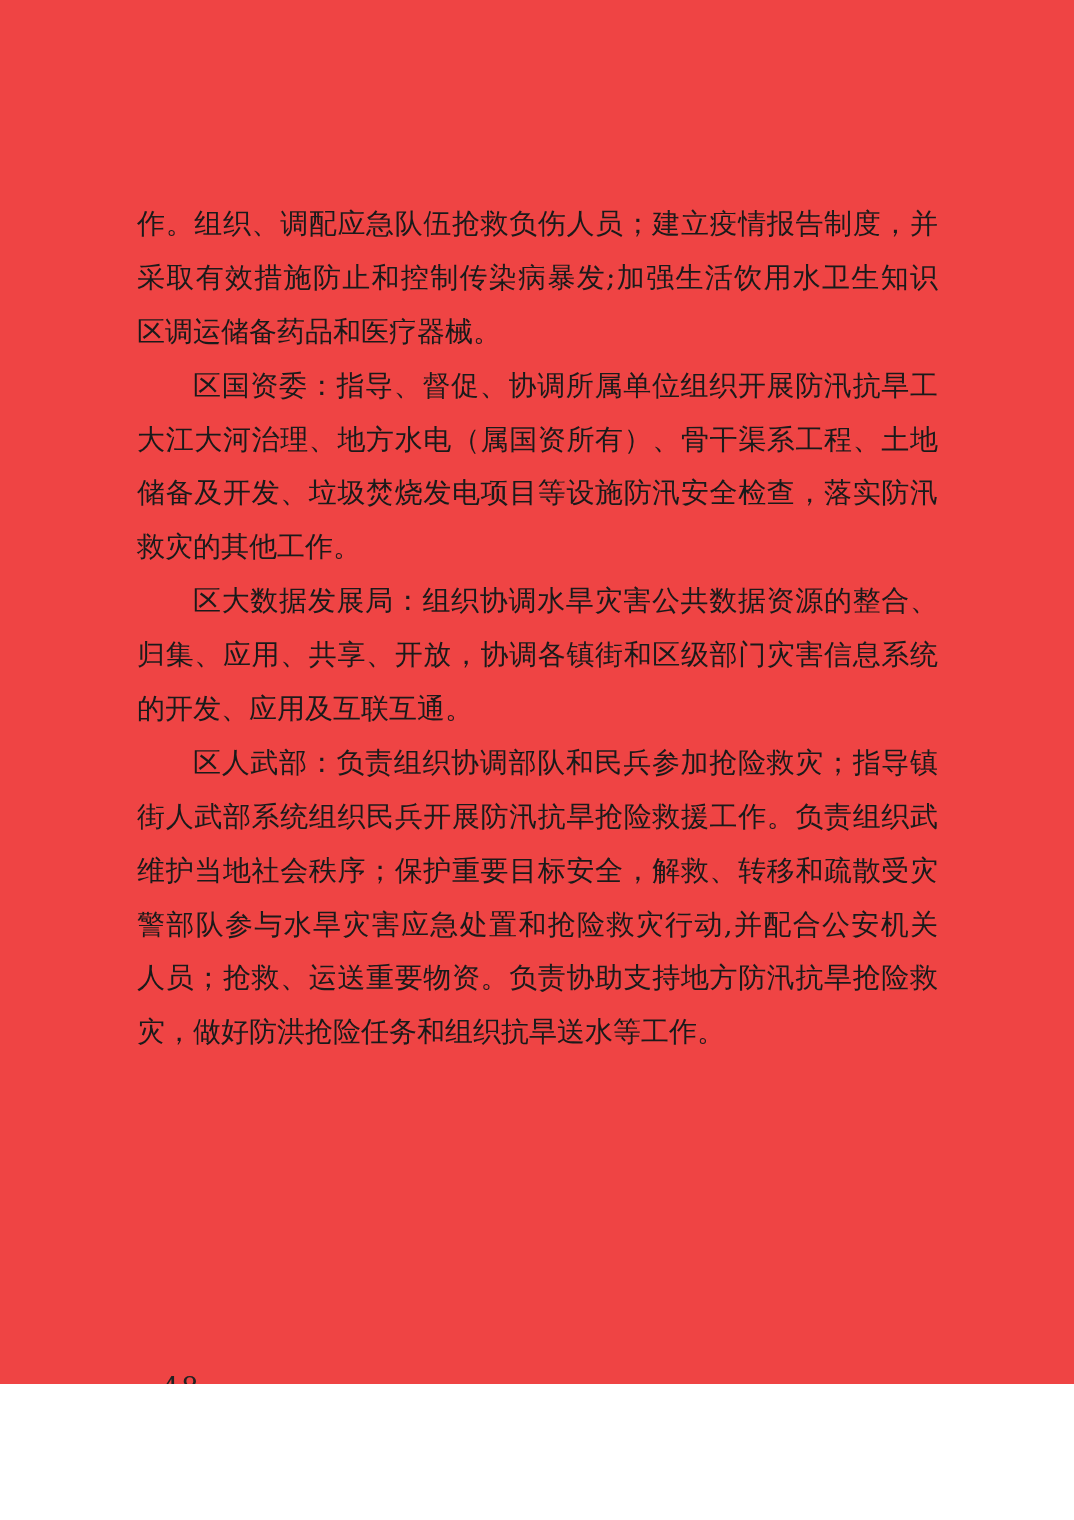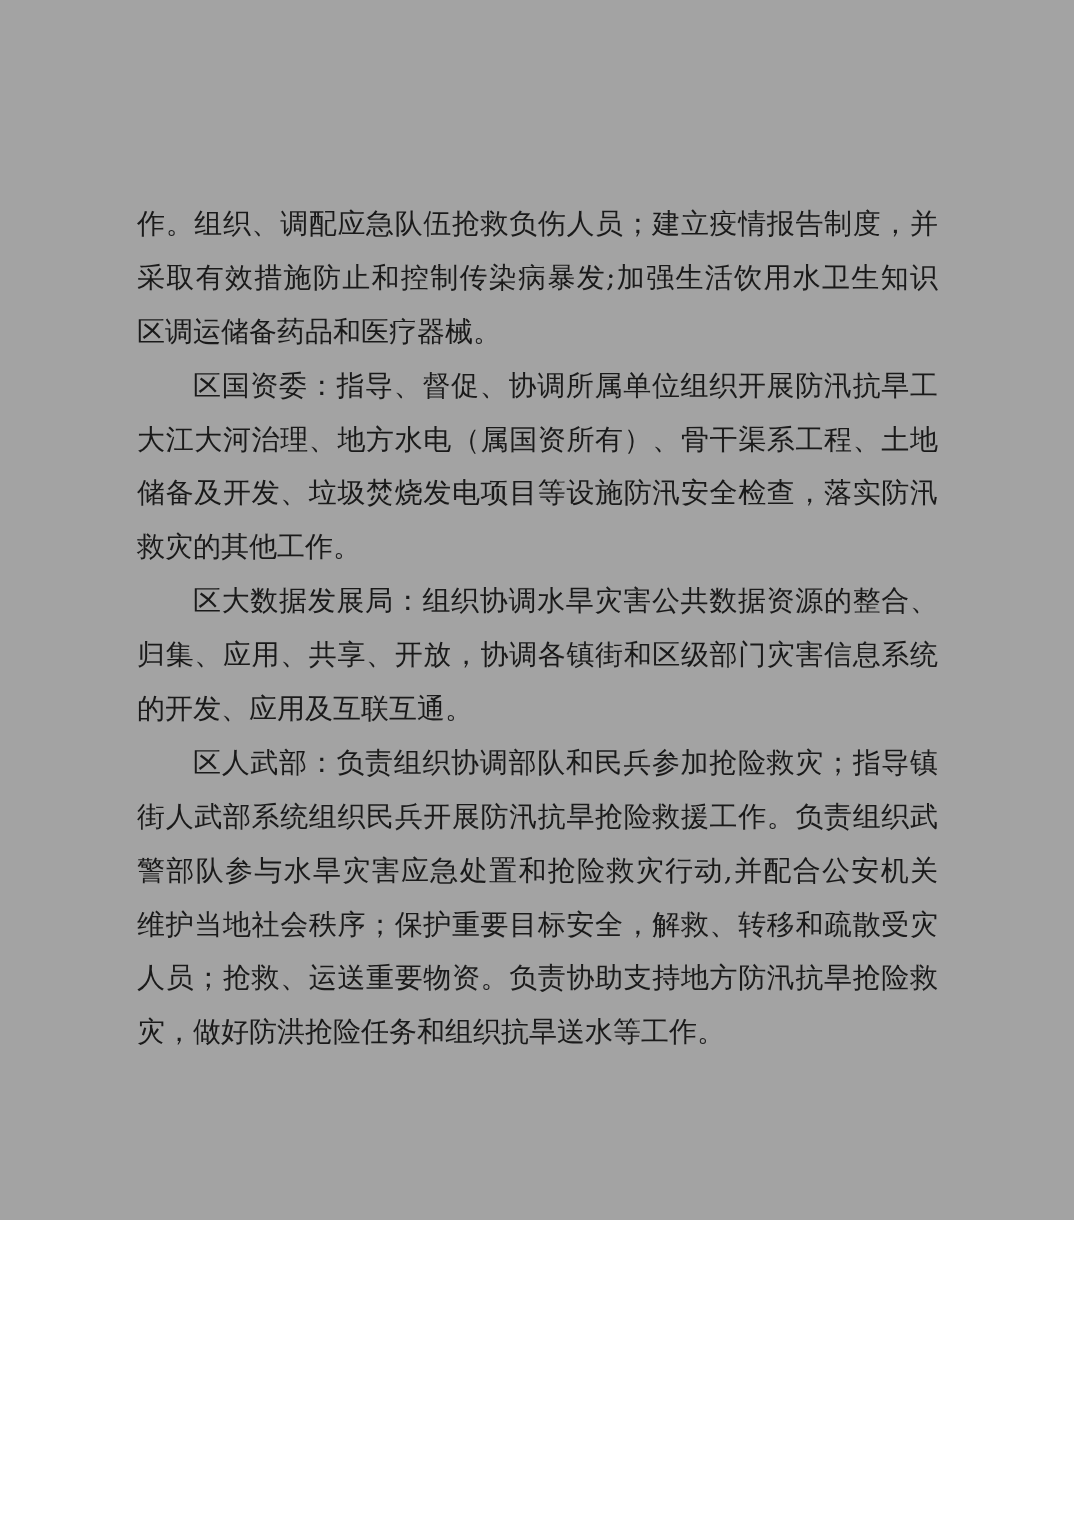--- a/index.html
+++ b/index.html
@@ -1,22 +1,22 @@
 <!DOCTYPE html>
 <html><head>
 <meta charset="utf-8">
 <style>
   html, body { margin: 0; padding: 0; }
   body { background: #ffffff; }
 
   .page {
     position: relative;
     width: 1074px;
-    height: 1220px;
-    background: #a3a3a3;
+    height: 1384px;
+    background: #ef4444;
     overflow: hidden;
     font-family: "DejaVu Serif", "Liberation Serif", serif;
     color: #1a1a1a;
   }
 
   .textblock {
     position: absolute;
     left: 137px;
     top: 197px;
     width: 801px;
@@ -62,20 +62,20 @@
     <div class="line">区调运储备药品和医疗器械。</div>
     <div class="line j i">区国资委：指导、督促、协调所属单位组织开展防汛抗旱工</div>
     <div class="line j">大江大河治理、地方水电（属国资所有）、骨干渠系工程、土地</div>
     <div class="line j">储备及开发、垃圾焚烧发电项目等设施防汛安全检查，落实防汛</div>
     <div class="line">救灾的其他工作。</div>
     <div class="line j i">区大数据发展局：组织协调水旱灾害公共数据资源的整合、</div>
     <div class="line j">归集、应用、共享、开放，协调各镇街和区级部门灾害信息系统</div>
     <div class="line">的开发、应用及互联互通。</div>
     <div class="line j i">区人武部：负责组织协调部队和民兵参加抢险救灾；指导镇</div>
     <div class="line j">街人武部系统组织民兵开展防汛抗旱抢险救援工作。负责组织武</div>
+    <div class="line j">维护当地社会秩序；保护重要目标安全，解救、转移和疏散受灾</div>
     <div class="line j">警部队参与水旱灾害应急处置和抢险救灾行动,并配合公安机关</div>
-    <div class="line j">维护当地社会秩序；保护重要目标安全，解救、转移和疏散受灾</div>
     <div class="line j">人员；抢救、运送重要物资。负责协助支持地方防汛抗旱抢险救</div>
     <div class="line">灾，做好防洪抢险任务和组织抗旱送水等工作。</div>
   </div>
 
   <div class="pageno">– 48 –</div>
 </div>
 
 </body></html>

